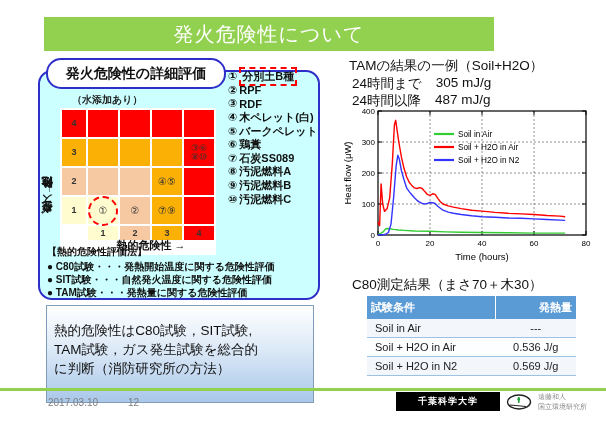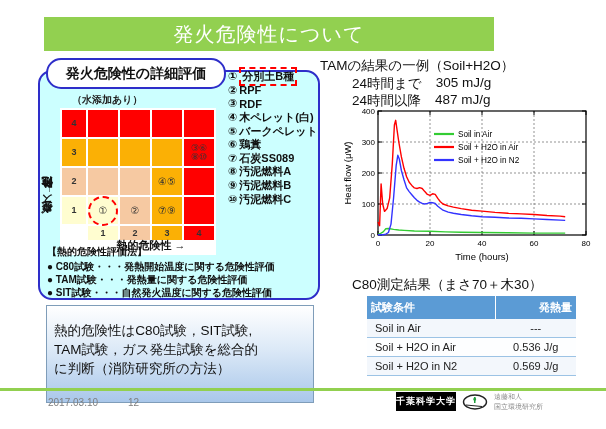--- a/index.html
+++ b/index.html
@@ -67,21 +67,21 @@
   .method-list{list-style:none;margin:0;padding:0;font-size:10px;font-weight:bold;}
   .method-list li{line-height:13px;white-space:nowrap;}
   
   .summary-box{
     position:absolute;left:46px;top:305px;width:252px;height:64px;
     background:linear-gradient(180deg,#ffffff 0%,#dce9f7 45%,#a9c7ea 100%);
     border:1px solid #7f9db9;padding:16px 7px;
     font-size:13.5px;color:#111;white-space:pre-line;line-height:1.4;
   }
   
-  .tam-heading{position:absolute;left:320px;top:57px;font-size:13.5px;color:#111;}
+  .tam-heading{position:absolute;left:349px;top:57px;font-size:13.5px;color:#111;}
   .tam-lines{position:absolute;left:352px;top:75px;font-size:13.5px;color:#111;}
   .tam-line{height:17px;display:flex;}
   .tam-line .val{margin-left:14px;}
   .chart-box{position:absolute;left:342px;top:101px;}
   .c80-heading{position:absolute;left:352px;top:276px;font-size:13.5px;color:#111;}
   .c80-table{
     position:absolute;left:367px;top:296px;border-collapse:collapse;
     font-size:11px;color:#222;
   }
   .c80-table th{
@@ -94,21 +94,21 @@
   }
   .c80-table tr:nth-child(odd) td{background:#f3f7fc;}
   .c80-table td:last-child{text-align:center;}
   .c80-table .col-cond{width:120px;}
   .c80-table .col-val{width:72px;}
   
   .footer-line{position:absolute;left:0;top:388px;width:606px;height:3px;background:var(--banner-green);}
   .footer-date{position:absolute;left:48px;top:397px;font-size:10px;color:#7f7f7f;}
   .footer-page{position:absolute;left:128px;top:397px;font-size:10px;color:#7f7f7f;}
   .footer-right{position:absolute;left:396px;top:392px;display:flex;align-items:center;gap:6px;}
-  .univ-badge{background:#000;color:#fff;font-size:9px;font-weight:bold;padding:3px 0;letter-spacing:1px;}
+  .univ-badge{background:#000;color:#fff;font-size:9px;font-weight:bold;padding:3px 22px;letter-spacing:1px;}
   .credit{font-size:7px;color:#888;line-height:1.35;}
 </style>
 </head>
 <body>
 
 <div class="slide" style="--banner-green: #92d050; --panel-cyan: #ccffff; --panel-border: #2e2ec9; --table-blue: #5b9bd5;">
 
   <div class="banner">発火危険性について</div>
 
   <div class="cyan-panel"></div>
@@ -199,22 +199,22 @@
       <li>
         <span class="num">⑩</span>
         <span>汚泥燃料C</span>
       </li>
     </ul>
 
   <div class="method-box">
     <p class="method-title">【熱的危険性評価法】</p>
     <ul class="method-list" id="method-list">
         <li>● C80試験・・・発熱開始温度に関する危険性評価</li>
+        <li>● SIT試験・・・自然発火温度に関する危険性評価</li>
         <li>● TAM試験・・・発熱量に関する危険性評価</li>
-        <li>● SIT試験・・・自然発火温度に関する危険性評価</li>
       </ul>
   </div>
 
   <div class="summary-box">熱的危険性はC80試験，SIT試験,
 TAM試験，ガス発生試験を総合的
 に判断（消防研究所の方法）</div>
 
   <div class="tam-heading">TAMの結果の一例（Soil+H2O）</div>
   <div class="tam-lines" id="tam-lines">
       <div class="tam-line">

